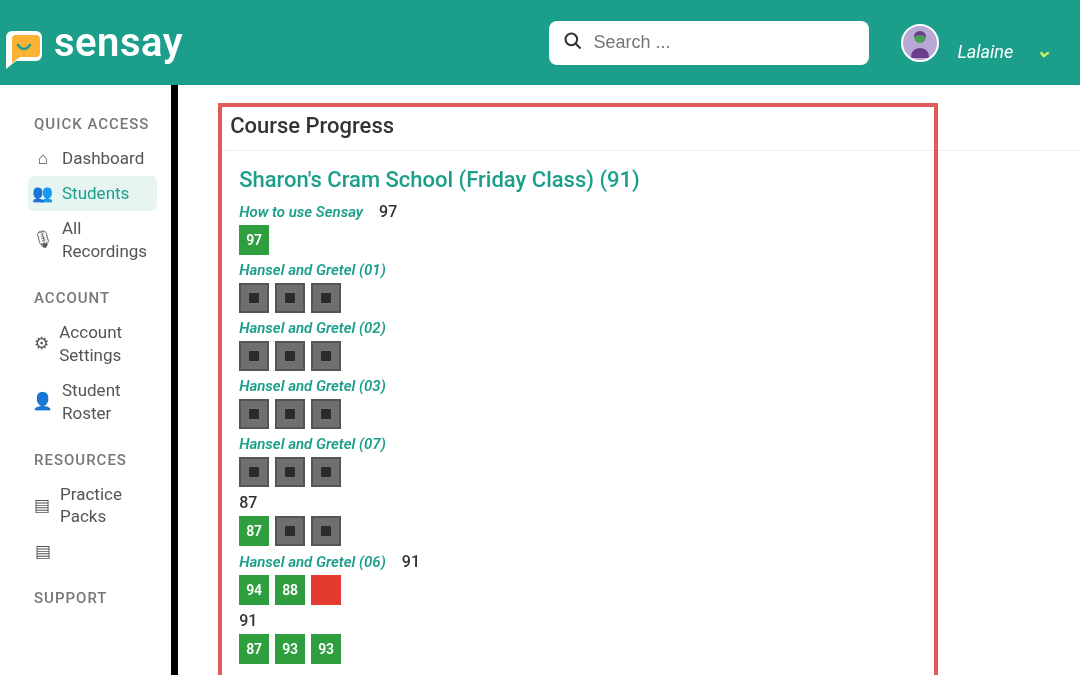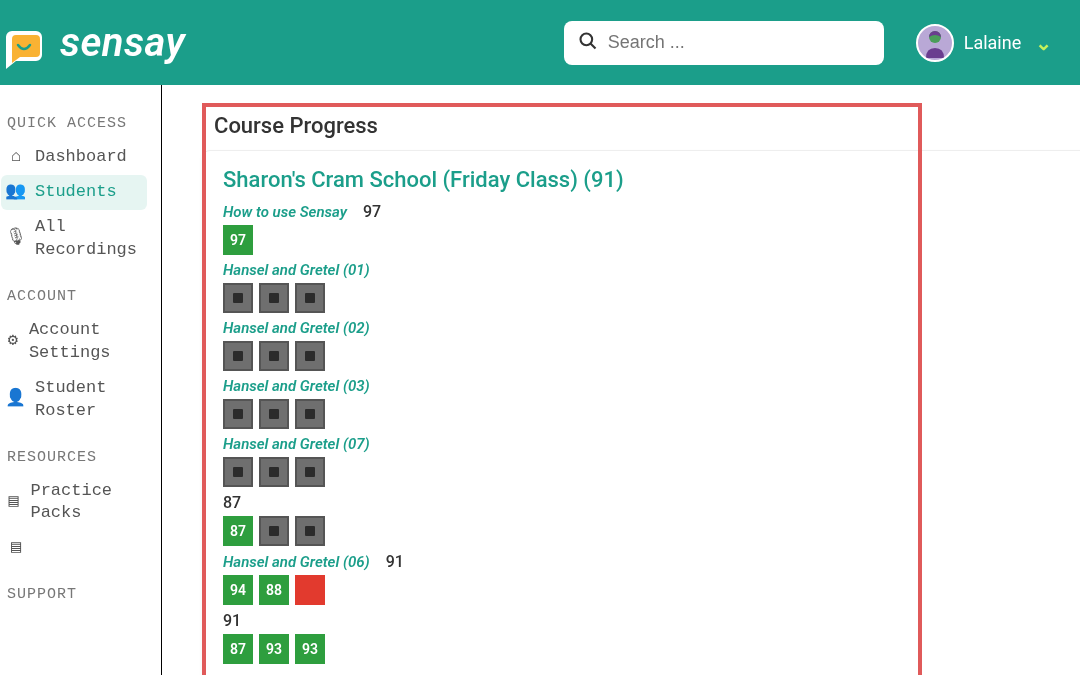--- a/index.html
+++ b/index.html
@@ -1,33 +1,33 @@
 <!DOCTYPE html>
 <html><head>
 <meta charset="utf-8">
 <style>
   * { box-sizing: border-box; margin: 0; padding: 0; }
   body { font-family: -apple-system, BlinkMacSystemFont, "Segoe UI", Roboto, Helvetica, Arial, sans-serif; background:#fff; color:#444; width:1080px; height:675px; overflow:hidden; }
   
   .header { background:#1b9e8a; height:85px; display:flex; align-items:center; padding:0 28px 0 4px; }
-  .logo { display:flex; align-items:center; gap:14px;font-style:italic; }
+  .logo { display:flex; align-items:center; gap:8px; }
   .logo-badge { width:48px; height:48px; position:relative; margin-left:-4px; margin-top:12px;}
   .logo-badge svg { width:48px; height:48px; }
   .logo-text { color:#fff; font-size:40px; font-weight:600; letter-spacing:0.5px; margin-left:-2px;}
   .search-wrap { margin-left:auto; width:320px; height:44px; background:#fff; border-radius:8px; display:flex; align-items:center; padding:0 14px;justify-content:center; }
   .search-wrap svg { width:20px; height:20px; flex:0 0 auto; }
   .search-input { border:none; outline:none; font-size:18px; color:#666; margin-left:10px; width:100%; background:transparent; }
-  .user-chip { display:flex; align-items:center; gap:10px; margin-left:32px; cursor:pointer;}
+  .user-chip { display:flex; align-items:flex-end; gap:18px; margin-left:32px; cursor:pointer;font-style:italic;}
   .avatar-ring { width:38px; height:38px; border-radius:50%; border:2px solid #fff; display:flex; align-items:center; justify-content:center; background:#b9a8d6; overflow:hidden;}
   .avatar-ring svg { width:26px; height:30px; display:block;}
   .user-name { color:#fff; font-size:18px; }
   .user-chevron { color:#c7f25a; font-size:20px; margin-left:4px; font-weight:600;}
   
   .app { display:flex; height:calc(675px - 85px); }
-  .sidebar { width:270px; border-right:1px solid #000000; padding:18px 14px 0 1px;font-family:Liberation Mono, monospace; }
+  .sidebar { width:270px; border-right:7px solid #000000; padding:18px 14px 0 28px; }
   .section-title { color:#777; font-size:15px; letter-spacing:1px; margin:20px 0 8px 6px; font-weight:500;}
   .section-title:first-child { margin-top:12px; }
   .nav-item { display:flex; align-items:center; gap:10px; font-size:17px; color:#555; padding:6px 10px 6px 6px; border-radius:6px; cursor:pointer; line-height:1.35;}
   .nav-item .nav-icon { width:18px; display:inline-flex; justify-content:center; color:#555;}
   .nav-item.active { background:#e6f5f2; color:#1b9e8a; }
   .nav-item.active .nav-icon { color:#1b9e8a; }
   
   .main { flex:1; position:relative; padding:20px 0 0 40px; }
   .highlight-box { position:absolute; left:40px; top:18px; width:720px; height:640px; border:4px solid #e05a5a; z-index:5; pointer-events:none;}
   .panel-title { font-size:22px; color:#333; font-weight:500; margin:8px 0 12px 12px; }

